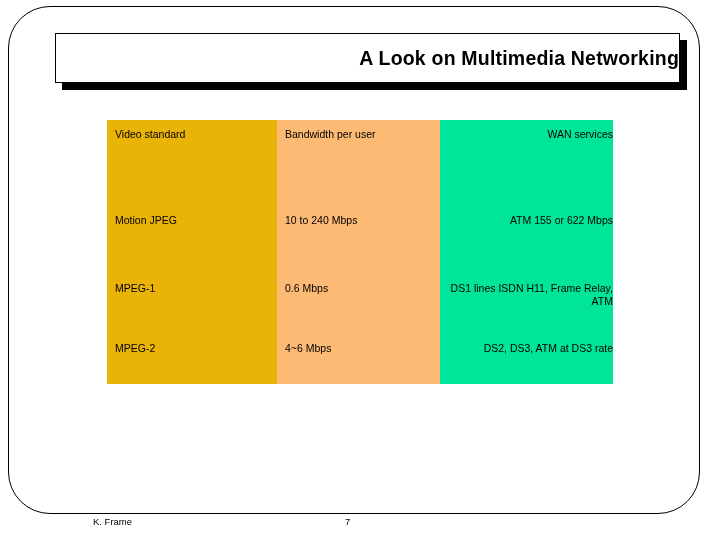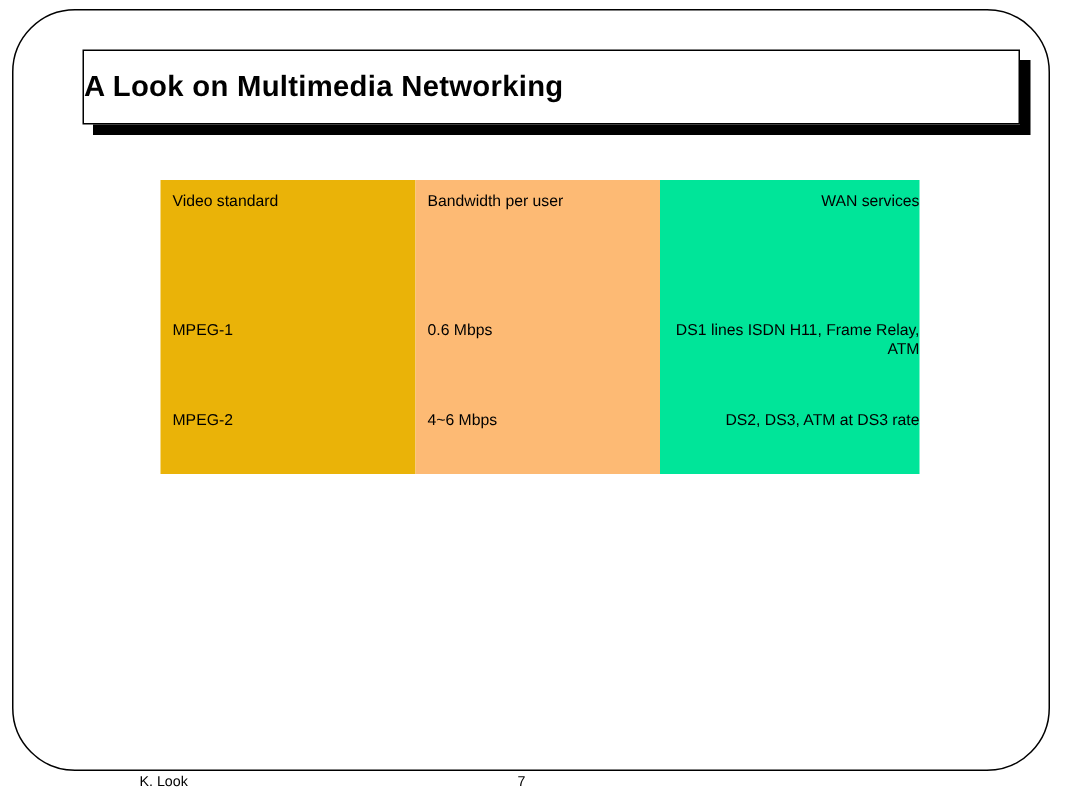--- a/index.html
+++ b/index.html
@@ -47,21 +47,21 @@
     position: absolute;
     left: 55px;
     top: 33px;
     width: 625px;
     height: 50px;
     background: #ffffff;
     border: 1px solid #000000;
     box-sizing: border-box;
     display: flex;
     align-items: center;
-    justify-content: flex-start;
+    justify-content: flex-end;
   }
   #title-text {
     font-size: 19.5px;
     font-weight: bold;
     color: #000000;
     letter-spacing: 0.2px;
     white-space: nowrap;
   }
 
   
@@ -119,29 +119,34 @@
     <span id="title-text">A Look on Multimedia Networking</span>
   </div>
 
   <table id="table">
     <tbody>
       <tr class="row-head">
         <td class="col-a">Video standard</td>
         <td class="col-b">Bandwidth per user</td>
         <td class="col-c">WAN services</td>
       </tr>
+      <tr class="row-2">
+        <td class="col-a">Motion JPEG</td>
+        <td class="col-b">10 to 240 Mbps</td>
+        <td class="col-c">ATM 155 or 622 Mbps</td>
+      </tr>
       <tr class="row-3">
         <td class="col-a">MPEG-1</td>
         <td class="col-b">0.6 Mbps</td>
         <td class="col-c">DS1 lines ISDN H11, Frame Relay, ATM</td>
       </tr>
       <tr class="row-4">
         <td class="col-a">MPEG-2</td>
         <td class="col-b">4~6 Mbps</td>
         <td class="col-c">DS2, DS3, ATM at DS3 rate</td>
       </tr>
     </tbody>
   </table>
 
-  <div id="footer-author">K. Look</div>
+  <div id="footer-author">K. Frame</div>
   <div id="footer-page">7</div>
 
 </div>
 
 </body></html>

